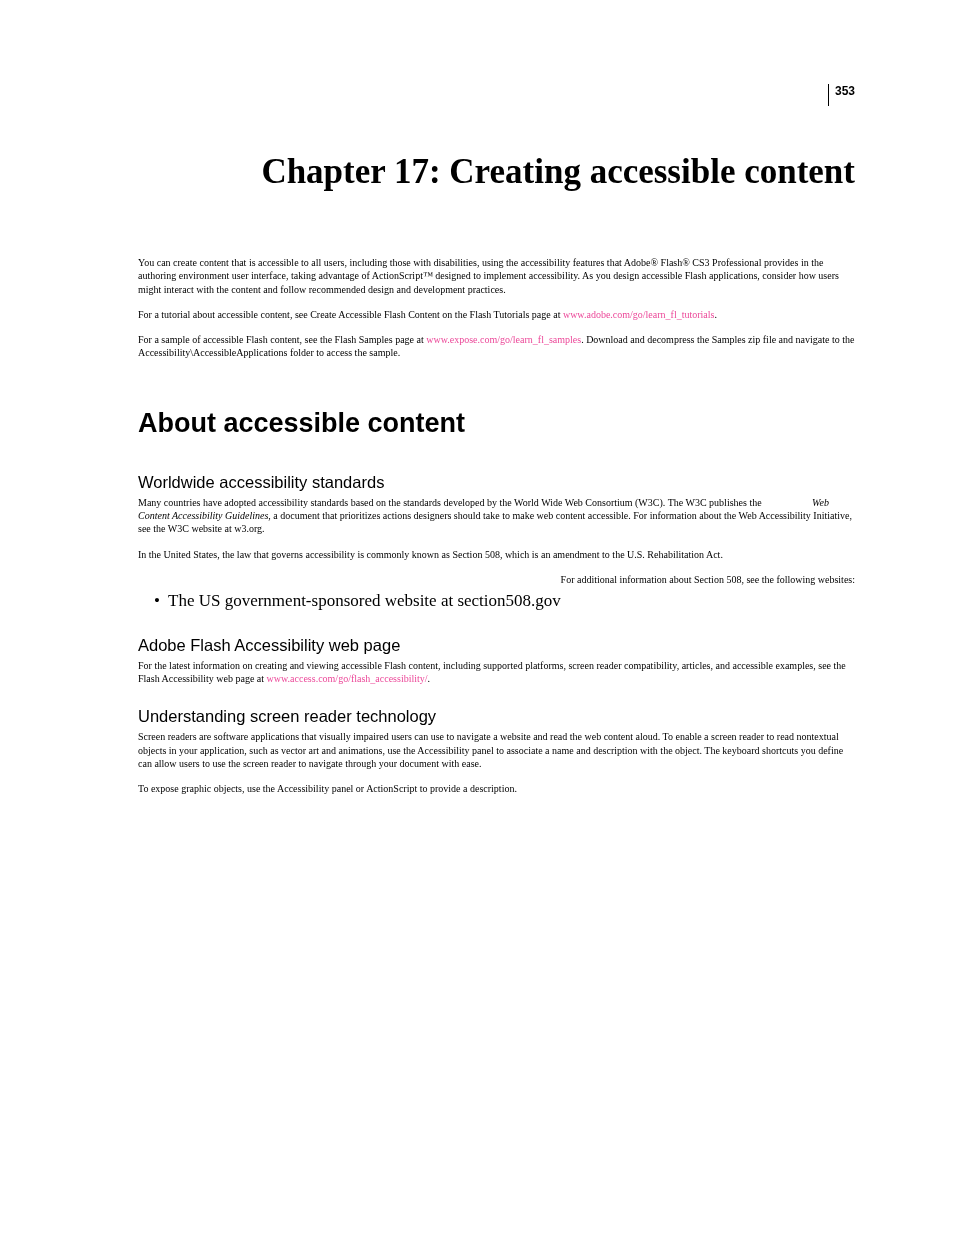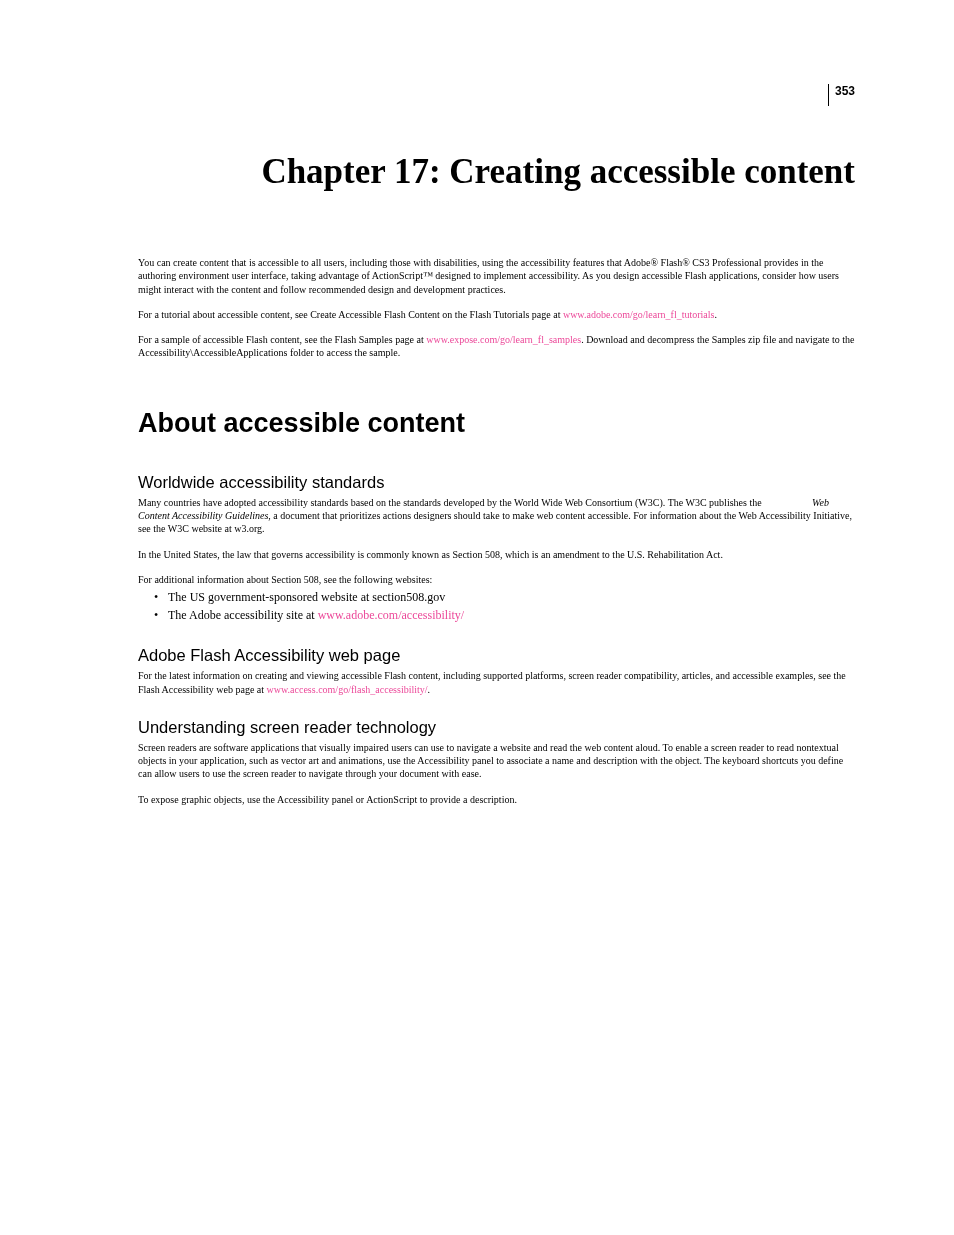--- a/index.html
+++ b/index.html
@@ -32,21 +32,21 @@
     font-size: 35px;
     margin: 74px 0 64px 0;
     letter-spacing: 0px;
     text-align: right;
   }
   p.body {
     font-size: 10px;
     line-height: 1.33;
     margin: 0 0 12px 0;
   }
-  p.body.tight { margin-bottom: 0; }
+  p.body.tight { margin-bottom: 0; text-align: right; }
   .italic { font-style: italic; margin-left: 48px; }
   a.doc-link {
     color: #ec4899;
     text-decoration: none;
   }
   h2.section {
     font-family: "Myriad Pro", "Helvetica Neue", Arial, sans-serif;
     font-weight: 700;
     font-size: 27px;
     margin: 48px 0 34px 0;
@@ -56,21 +56,21 @@
     font-weight: 400;
     font-size: 16.5px;
     margin: 22px 0 4px 0;
   }
   ul.bullets {
     margin: 2px 0 10px 0;
     padding-left: 18px;
     list-style: none;
   }
   ul.bullets li {
-    font-size: 12px;
+    font-size: 17px;
     line-height: 1.5;
     position: relative;
     padding-left: 12px;
   }
   ul.bullets li::before {
     content: "•";
     position: absolute;
     left: -2px;
     top: 0;
   }
@@ -95,21 +95,20 @@
 <h2 class="section">About accessible content</h2>
 
 <h3 class="subsection">Worldwide accessibility standards</h3>
 <p class="body">
   <span>Many countries have adopted accessibility standards based on the standards developed by the World Wide Web Consortium (W3C). The W3C publishes the </span><span class="italic">Web Content Accessibility Guidelines</span><span>, a document that prioritizes actions designers should take to make web content accessible. For information about the Web Accessibility Initiative, see the W3C website at w3.org.</span>
 </p>
 <p class="body">In the United States, the law that governs accessibility is commonly known as Section 508, which is an amendment to the U.S. Rehabilitation Act.</p>
 <p class="body tight">For additional information about Section 508, see the following websites:</p>
 <ul class="bullets">
   <li><span>The US government-sponsored website at section508.gov</span></li>
-  <li><span>The Adobe accessibility site at </span><a class="doc-link">www.adobe.com/accessibility/</a></li>
 </ul>
 
 <h3 class="subsection">Adobe Flash Accessibility web page</h3>
 <p class="body">
   <span>For the latest information on creating and viewing accessible Flash content, including supported platforms, screen reader compatibility, articles, and accessible examples, see the Flash Accessibility web page at </span><a class="doc-link">www.access.com/go/flash_accessibility/</a><span>.</span>
 </p>
 
 <h3 class="subsection">Understanding screen reader technology</h3>
 <p class="body">Screen readers are software applications that visually impaired users can use to navigate a website and read the web content aloud. To enable a screen reader to read nontextual objects in your application, such as vector art and animations, use the Accessibility panel to associate a name and description with the object. The keyboard shortcuts you define can allow users to use the screen reader to navigate through your document with ease.</p>
 <p class="body">To expose graphic objects, use the Accessibility panel or ActionScript to provide a description.</p>

